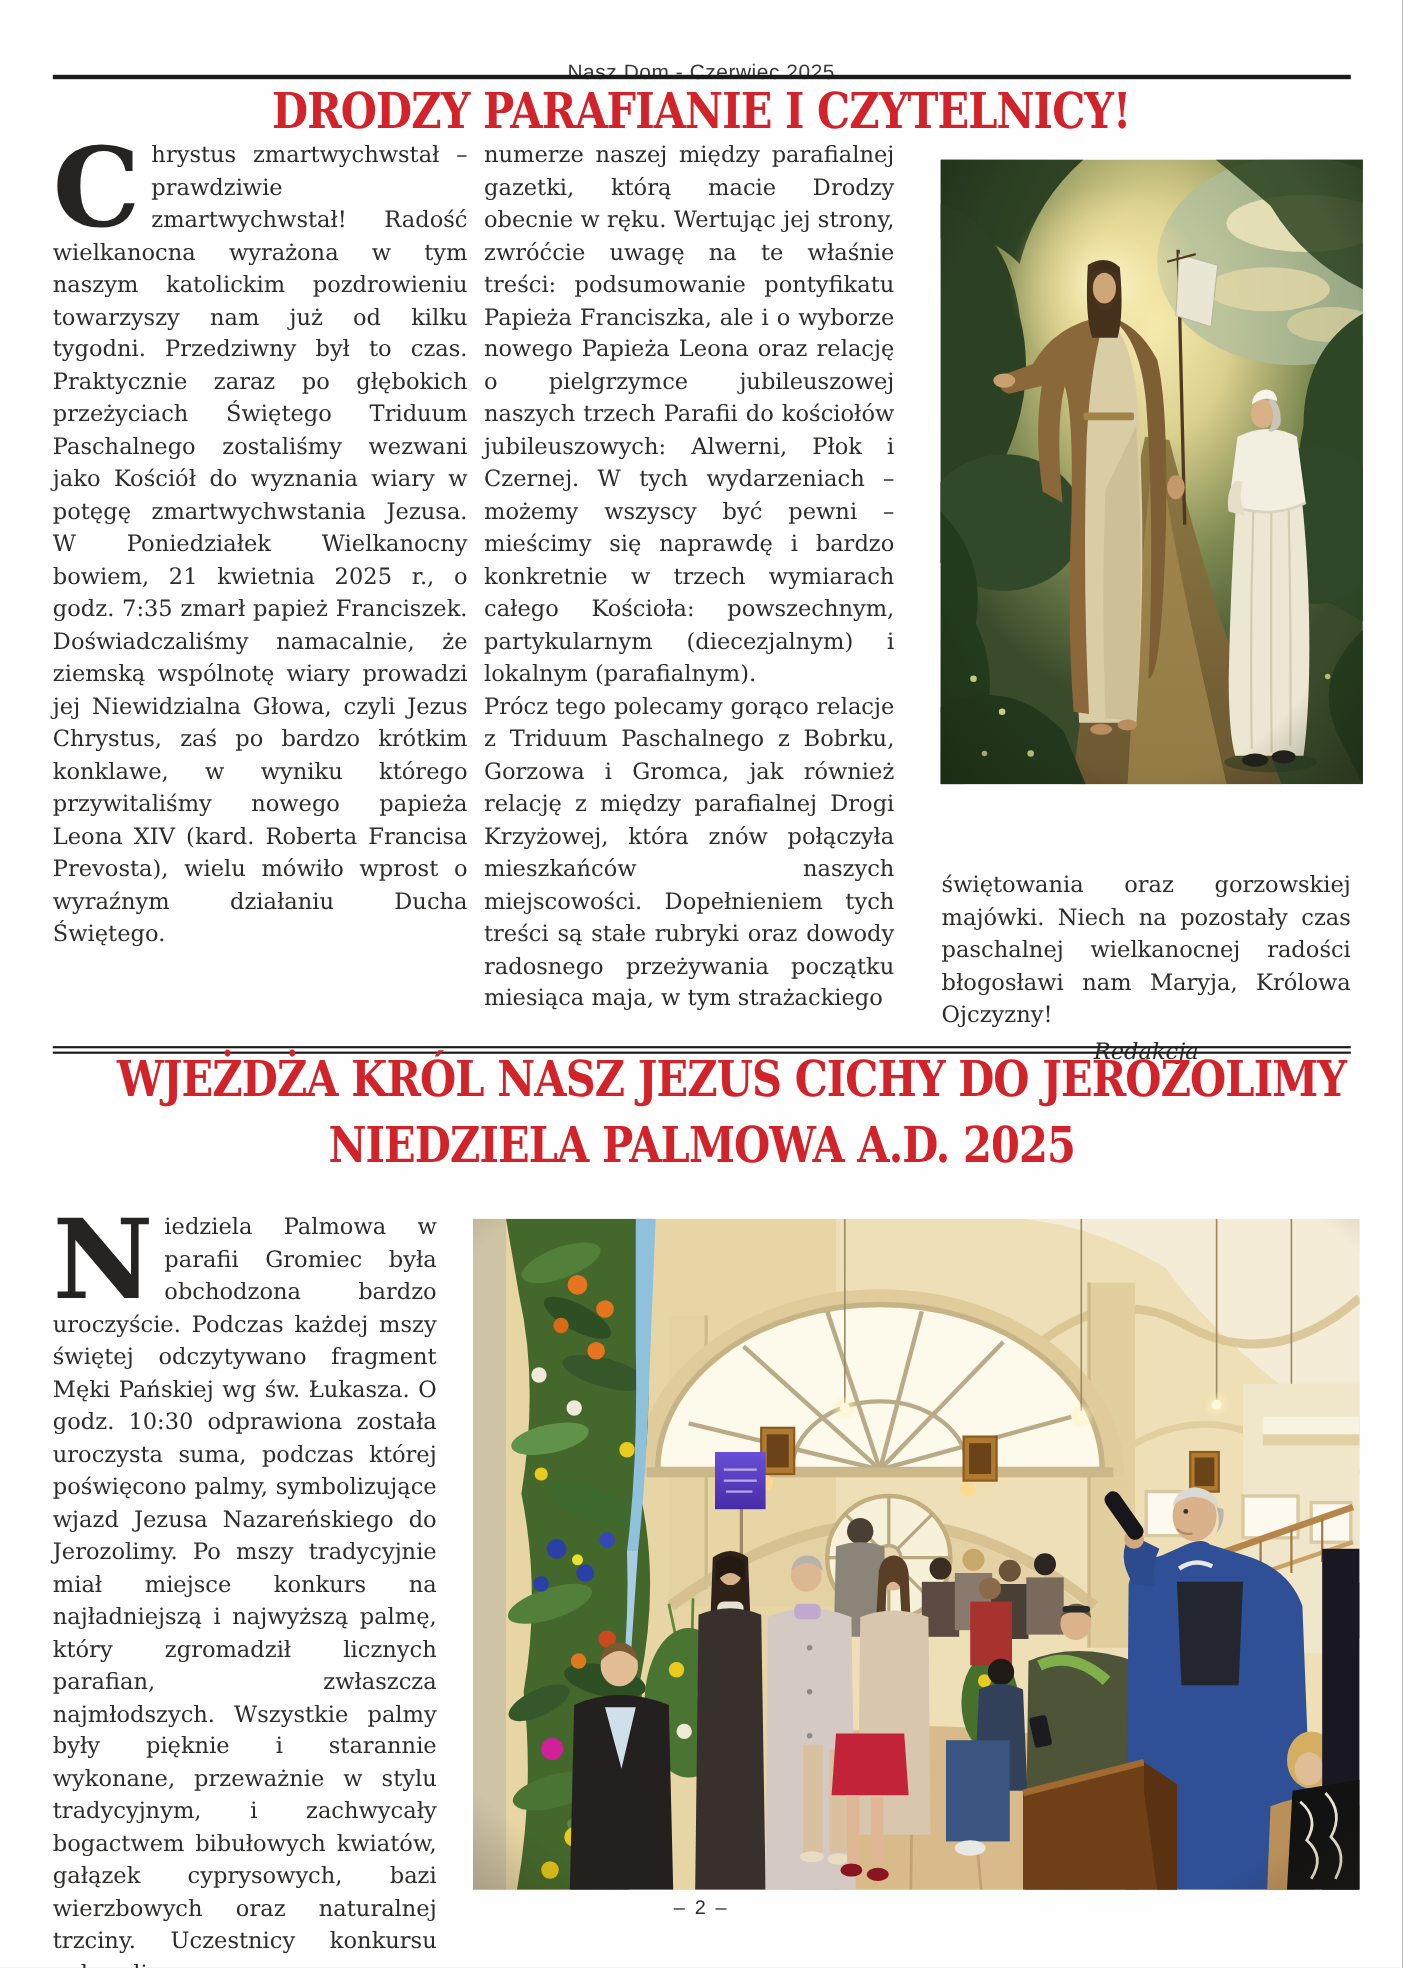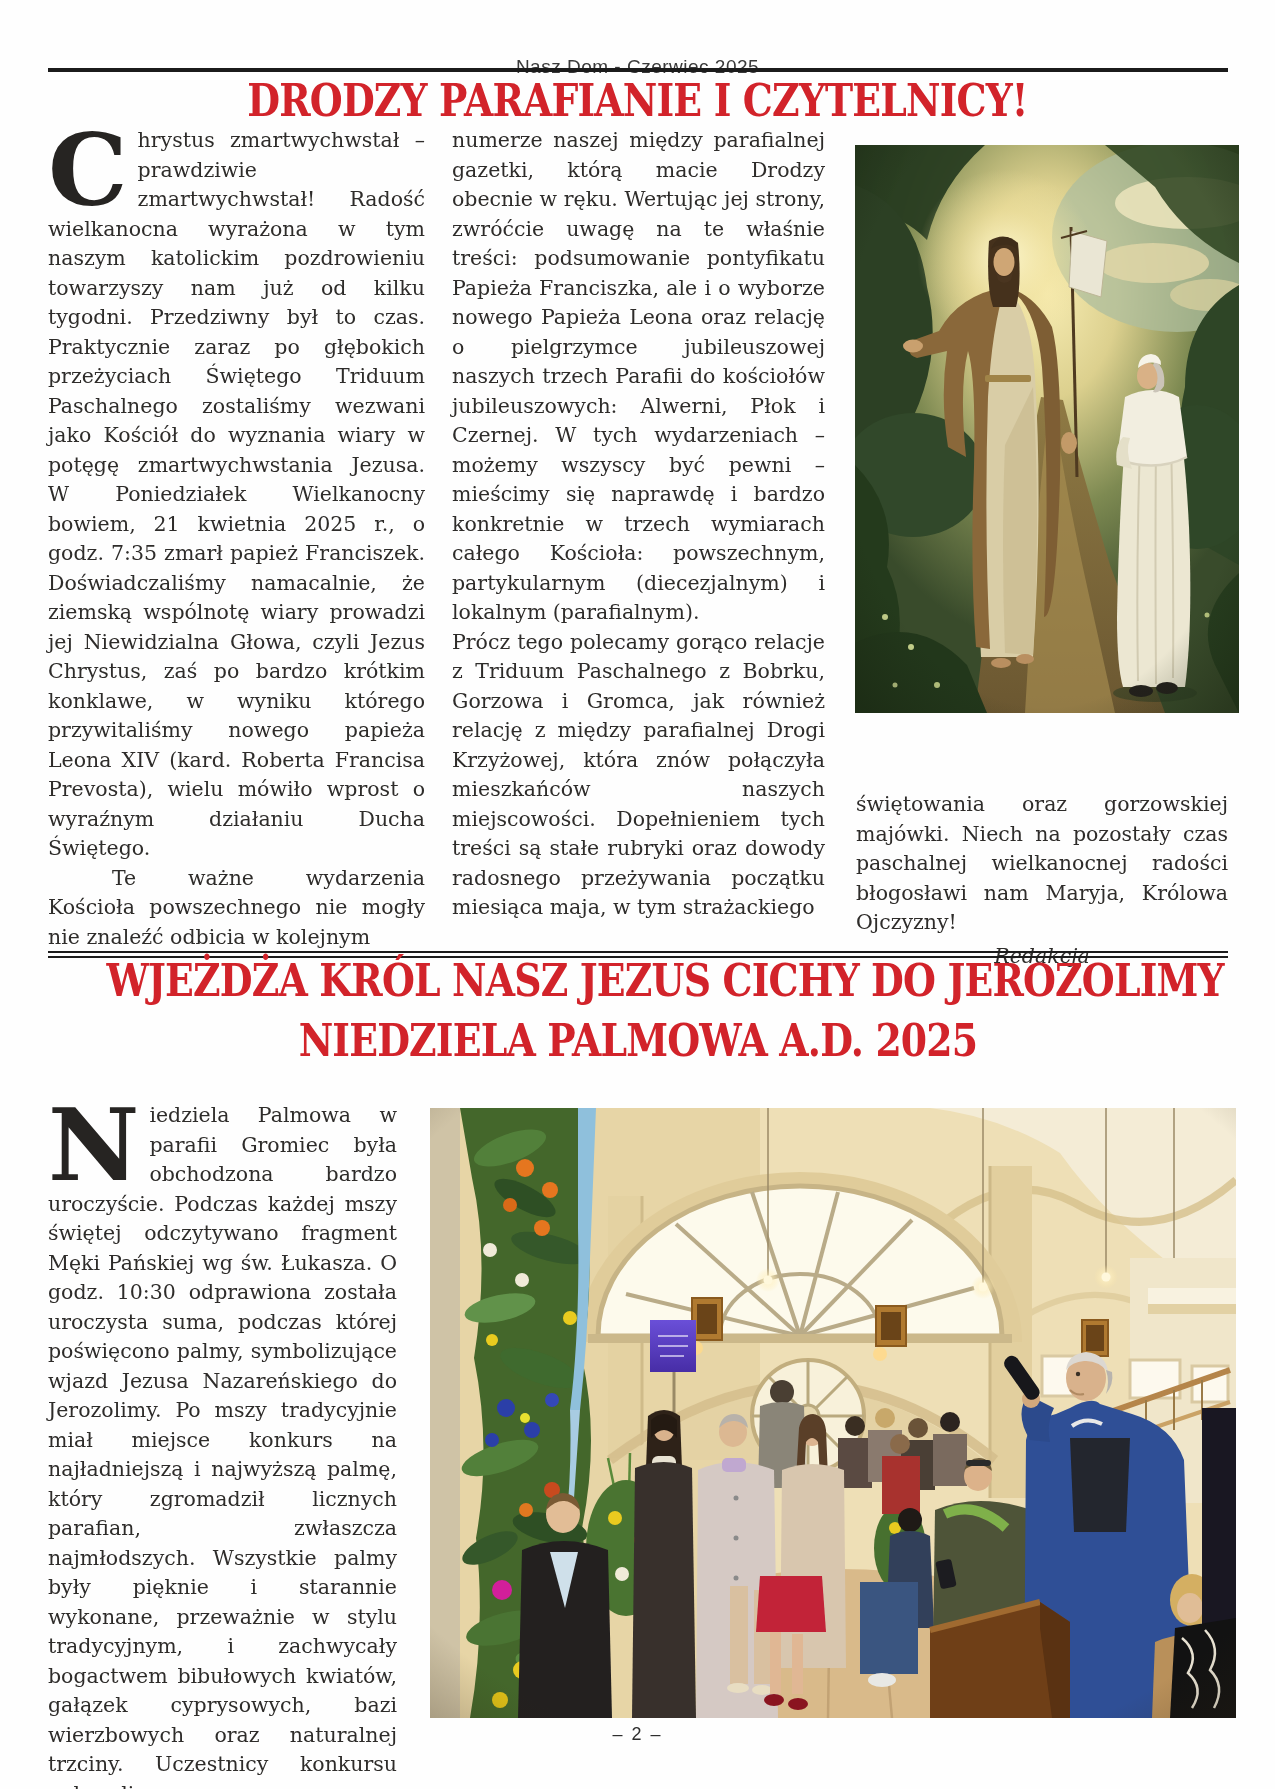--- a/index.html
+++ b/index.html
@@ -10,21 +10,21 @@
   .rule{position:absolute;left:48px;width:1180px;height:4px;background:#1b1b1b;top:68px;}
   .headline{position:absolute;left:0;right:0;text-align:center;color:#d2232a;
             font-family:"DejaVu Serif",serif;font-weight:bold;font-size:45px;line-height:1;white-space:nowrap;}
   .headline>span{display:inline-block;transform:scaleX(.84);transform-origin:50% 50%;letter-spacing:-1px;}
   .h1a{top:78px;}
   .h2a{top:958px;}
   .h2b{top:1018px;text-decoration:underline;}
   .col{position:absolute;text-align:justify;font-size:20.5px;line-height:29.5px;}
   .col p{margin:0;}
   .col1{left:48px;top:126px;width:377px;height:815px;}
-  .col2{left:452px;top:126px;width:373px;height:815px;}
+  .col2{left:440px;top:126px;width:373px;height:815px;}
   .col3{left:856px;top:742px;width:372px;margin-top:48px;}
   .col4{left:48px;top:1101px;width:349px;height:618px;}
   .indent{text-indent:64px;}
   .dropcap{float:left;font-size:100px;line-height:76px;font-weight:bold;color:#262422;
            margin:6px 10px 0 0;}
   .byline{text-align:center;font-style:italic;margin-top:4px !important;}
   .painting{position:absolute;left:855px;top:145px;width:384px;height:568px;}
   .photo{position:absolute;left:430px;top:1108px;width:806px;height:610px;}
   .painting svg,.photo svg{display:block;width:100%;height:100%;}
   .divider{position:absolute;left:48px;top:951px;width:1180px;height:7px;
@@ -37,21 +37,20 @@
 
 <div class="page">
 
   <div class="masthead">Nasz Dom - Czerwiec 2025</div>
   <div class="rule"></div>
 
   <div class="headline h1a"><span>DRODZY PARAFIANIE I CZYTELNICY!</span></div>
 
   <div class="col col1">
     <p><span class="dropcap">C</span><span>hrystus zmartwychwstał – prawdziwie zmartwychwstał! Radość wielkanocna wyrażona w tym naszym katolickim pozdrowieniu towarzyszy nam już od kilku tygodni. Przedziwny był to czas. Praktycznie zaraz po głębokich przeżyciach Świętego Triduum Paschalnego zostaliśmy wezwani jako Kościół do wyznania wiary w potęgę zmartwychwstania Jezusa. W Poniedziałek Wielkanocny bowiem, 21 kwietnia 2025 r., o godz. 7:35 zmarł papież Franciszek. Doświadczaliśmy namacalnie, że ziemską wspólnotę wiary prowadzi jej Niewidzialna Głowa, czyli Jezus Chrystus, zaś po bardzo krótkim konklawe, w wyniku którego przywitaliśmy nowego papieża Leona XIV (kard. Roberta Francisa Prevosta), wielu mówiło wprost o wyraźnym działaniu Ducha Świętego.</span></p>
-    <p class="indent">Te ważne wydarzenia Kościoła powszechnego nie mogły nie znaleźć odbicia w kolejnym</p>
   </div>
 
   <div class="col col2">
     <p>numerze naszej między parafialnej gazetki, którą macie Drodzy obecnie w ręku. Wertując jej strony, zwróćcie uwagę na te właśnie treści: podsumowanie pontyfikatu Papieża Franciszka, ale i o wyborze nowego Papieża Leona oraz relację o pielgrzymce jubileuszowej naszych trzech Parafii do kościołów jubileuszowych: Alwerni, Płok i Czernej. W tych wydarzeniach – możemy wszyscy być pewni – mieścimy się naprawdę i bardzo konkretnie w trzech wymiarach całego Kościoła: powszechnym, partykularnym (diecezjalnym) i lokalnym (parafialnym).</p>
     <p>Prócz tego polecamy gorąco relacje z Triduum Paschalnego z Bobrku, Gorzowa i Gromca, jak również relację z między parafialnej Drogi Krzyżowej, która znów połączyła mieszkańców naszych miejscowości. Dopełnieniem tych treści są stałe rubryki oraz dowody radosnego przeżywania początku miesiąca maja, w tym strażackiego</p>
   </div>
 
   <div class="painting">
     <svg viewBox="0 0 384 568" preserveAspectRatio="none">
       <defs>

